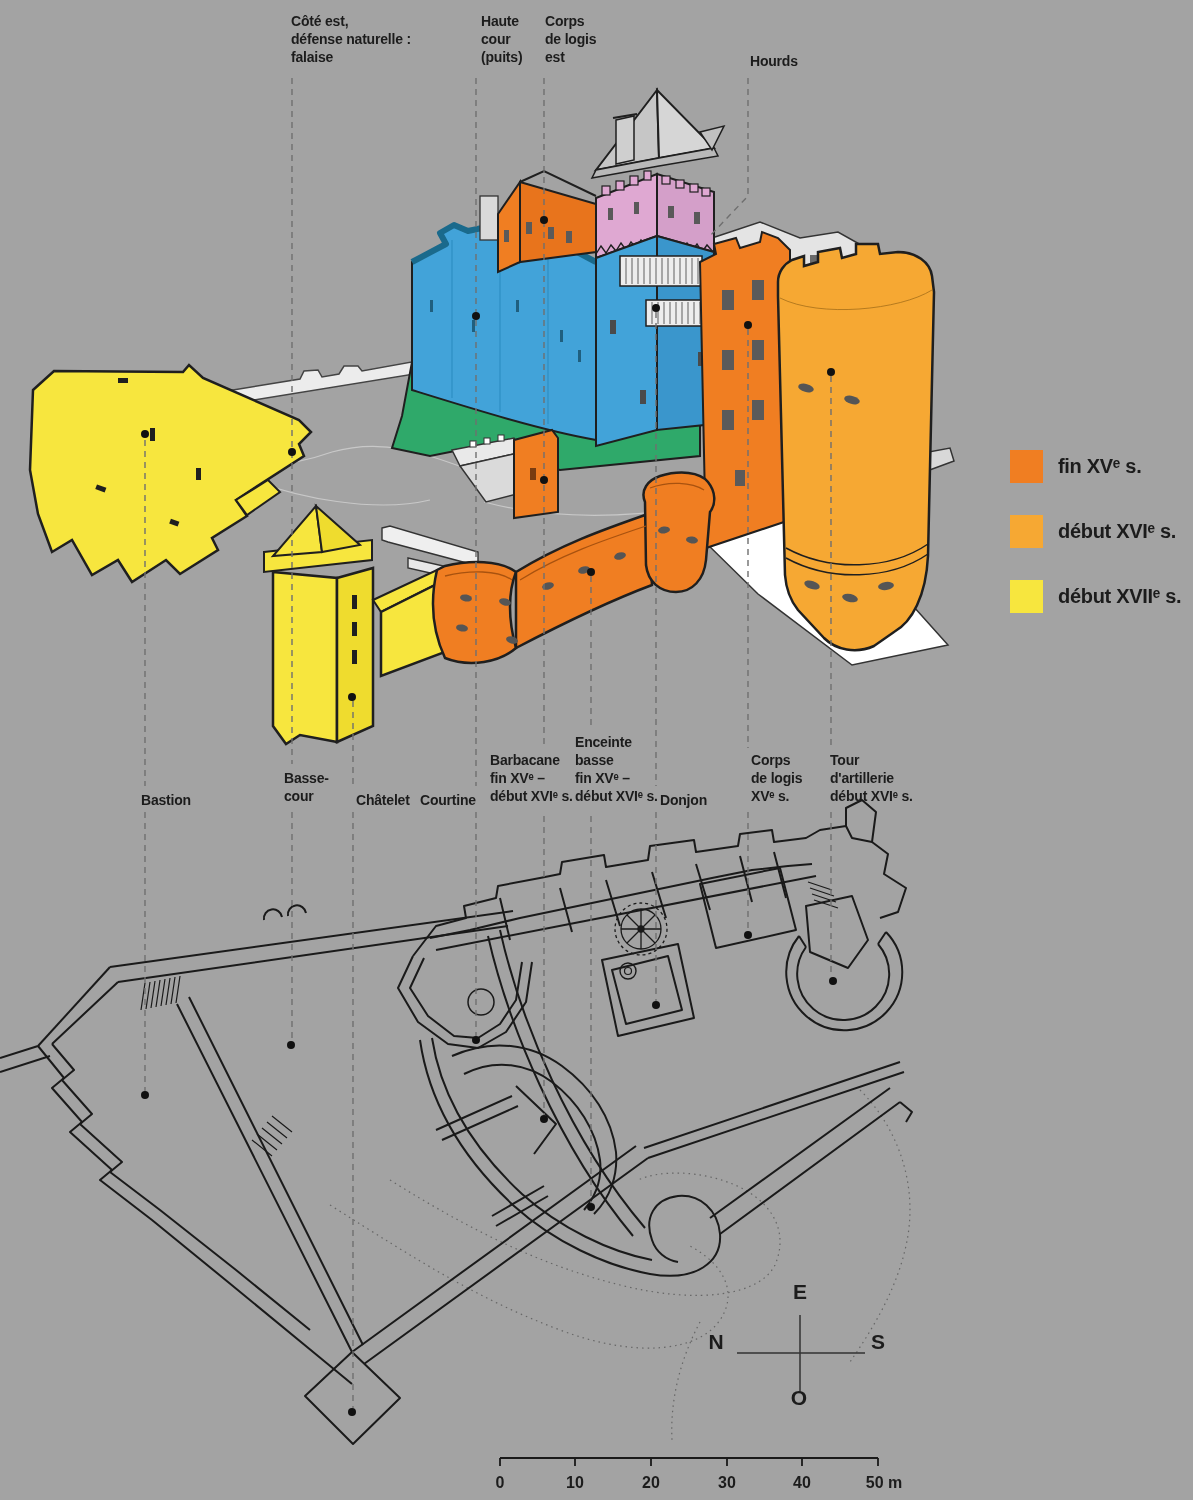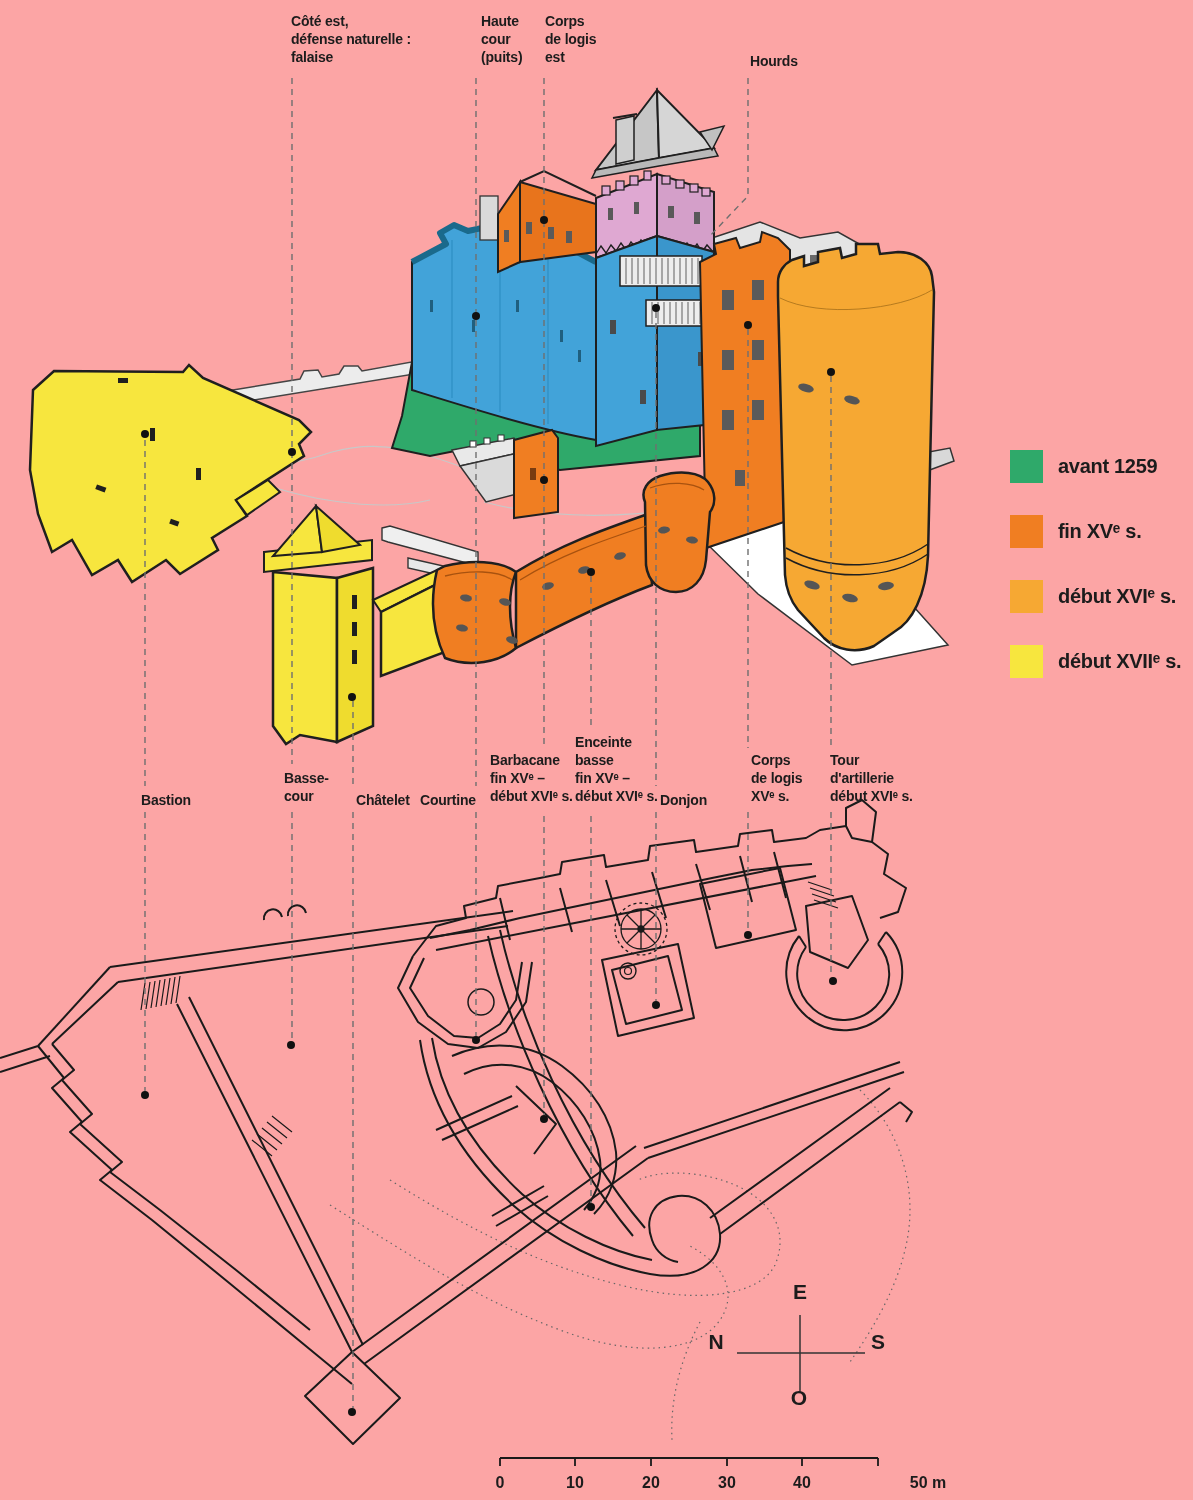--- a/index.html
+++ b/index.html
@@ -1,16 +1,16 @@
 <!DOCTYPE html>
 <html><head>
 <meta charset="utf-8">
 <style>
   html,body{margin:0;padding:0;background:#ffffff;}
-  .page{position:relative;width:1193px;height:1500px;background:#fca5a5;overflow:hidden;
+  .page{position:relative;width:1193px;height:1500px;background:#a3a3a3;overflow:hidden;
         font-family:"Liberation Sans","DejaVu Sans",sans-serif;}
   .art{position:absolute;left:0;top:0;width:1193px;height:1500px;}
   .lbl{position:absolute;font-weight:bold;font-size:14px;line-height:1.28;color:#1c1c1c;
        letter-spacing:-0.2px;white-space:pre-line;}
   .legend{position:absolute;left:1010px;top:450px;width:180px;}
   .legend-row{position:relative;height:65px;display:flex;align-items:flex-start;}
   .swatch{width:33px;height:33px;flex:0 0 33px;}
   .legend-label{font-weight:bold;font-size:20px;color:#1c1c1c;letter-spacing:-0.3px;
                 margin-left:15px;line-height:33px;white-space:nowrap;}
   .compass-letter{position:absolute;font-weight:bold;font-size:21px;color:#1c1c1c;
@@ -381,24 +381,20 @@
   <div class="lbl" style="left:660px;top:792px;">Donjon</div>
   <div class="lbl" style="left:751px;top:752px;">Corps
 de logis
 XVᵉ s.</div>
   <div class="lbl" style="left:830px;top:752px;">Tour
 d'artillerie
 début XVIᵉ s.</div>
 
   <div class="legend">
     <div class="legend-row">
-      <div class="swatch" style="background: rgb(47, 169, 106);"></div>
-      <div class="legend-label">avant 1259</div>
-    </div>
-    <div class="legend-row">
       <div class="swatch" style="background: rgb(240, 126, 34);"></div>
       <div class="legend-label">fin XVᵉ s.</div>
     </div>
     <div class="legend-row">
       <div class="swatch" style="background: rgb(246, 168, 51);"></div>
       <div class="legend-label">début XVIᵉ s.</div>
     </div>
     <div class="legend-row">
       <div class="swatch" style="background: rgb(247, 230, 62);"></div>
       <div class="legend-label">début XVIIᵉ s.</div>
@@ -408,15 +404,15 @@
   <div class="compass-letter" style="left:800px;top:1292px;">E</div>
   <div class="compass-letter" style="left:716px;top:1342px;">N</div>
   <div class="compass-letter" style="left:878px;top:1342px;">S</div>
   <div class="compass-letter" style="left:799px;top:1398px;">O</div>
 
   <div class="scale-num" style="left:500px;top:1474px;">0</div>
   <div class="scale-num" style="left:575px;top:1474px;">10</div>
   <div class="scale-num" style="left:651px;top:1474px;">20</div>
   <div class="scale-num" style="left:727px;top:1474px;">30</div>
   <div class="scale-num" style="left:802px;top:1474px;">40</div>
-  <div class="scale-num" style="left:884px;top:1474px;margin-left:44px;">50 m</div>
+  <div class="scale-num" style="left:884px;top:1474px;">50 m</div>
 
 </div>
 
 </body></html>

